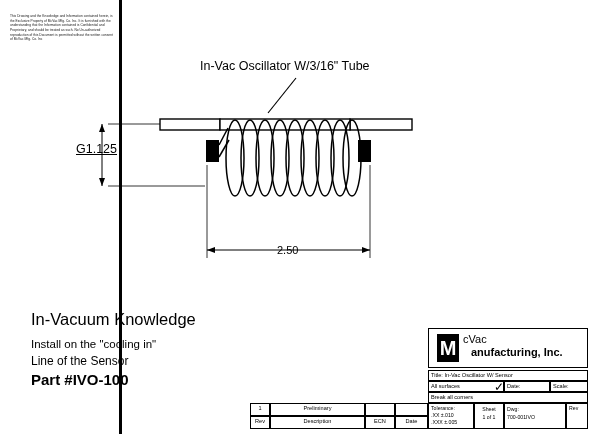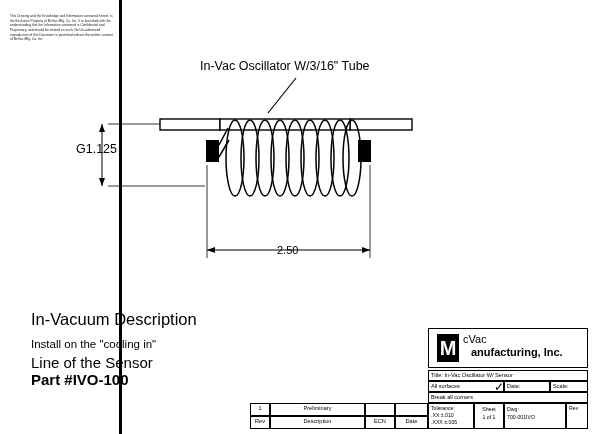--- a/index.html
+++ b/index.html
@@ -63,20 +63,21 @@
     width: 600px;
     height: 434px;
   }
 
   
   .dim-g {
     position: absolute;
     left: 76px;
     top: 142px;
     font-size: 12.5px;
+    text-decoration: underline;
   }
   .dim-250 {
     position: absolute;
     left: 277px;
     top: 244px;
     font-size: 11px;
   }
 
   
   .doc-title {
@@ -88,21 +89,21 @@
   .doc-line1 {
     position: absolute;
     left: 31px;
     top: 338px;
     font-size: 11.5px;
   }
   .doc-line2 {
     position: absolute;
     left: 31px;
     top: 354px;
-    font-size: 15px;
+    font-size: 12px;
   }
   .doc-part {
     position: absolute;
     left: 31px;
     top: 371px;
     font-size: 15px;
     font-weight: bold;
   }
 
   
@@ -217,21 +218,21 @@
     <line x1="207" y1="165" x2="207" y2="258" stroke="#000" stroke-width="0.8"></line>
     <line x1="370" y1="165" x2="370" y2="258" stroke="#000" stroke-width="0.8"></line>
     <line x1="207" y1="250" x2="370" y2="250" stroke="#000" stroke-width="1"></line>
     <polygon points="207,250 215,247 215,253" fill="#000"></polygon>
     <polygon points="370,250 362,247 362,253" fill="#000"></polygon>
   </svg>
 
   <div class="dim-g">G1.125</div>
   <div class="dim-250">2.50</div>
 
-  <div class="doc-title">In-Vacuum Description</div>
+  <div class="doc-title">In-Vacuum Knowledge</div>
   <div class="doc-line1">Install on the "cooling in"</div>
   <div class="doc-line2">Line of the Sensor</div>
   <div class="doc-part">Part #IVO-100</div>
 
   <div class="logo-box">
     <div class="logo-mark">M</div>
     <div class="logo-name1">cVac</div>
     <div class="logo-name2">anufacturing, Inc.</div>
   </div>
 

